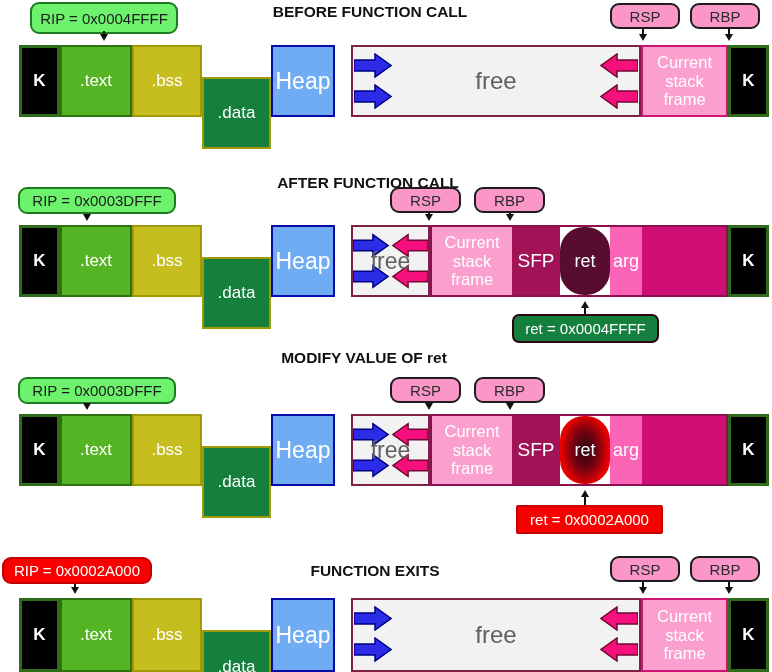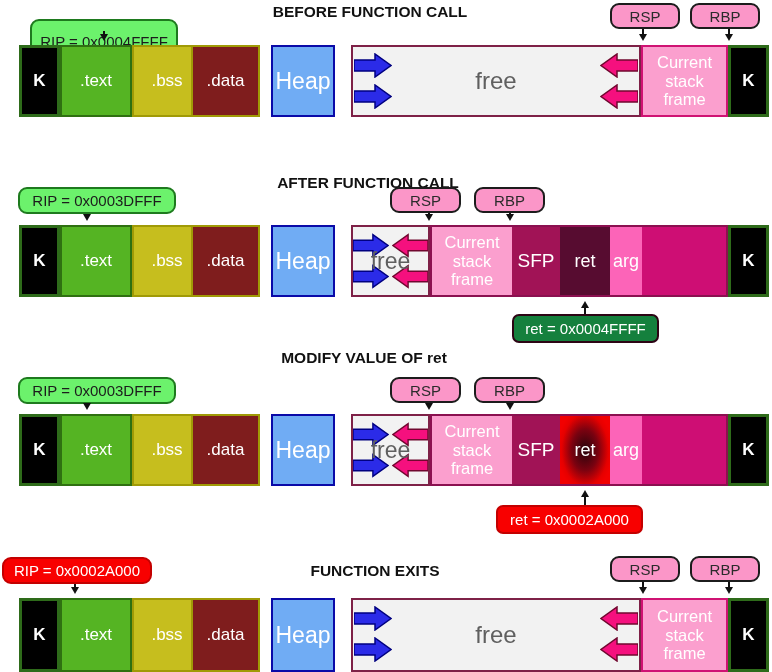--- a/index.html
+++ b/index.html
@@ -33,47 +33,47 @@
   
   .bar{position:absolute;left:19px;width:750px;height:72px;}
   .seg{
     position:absolute;top:0;height:100%;box-sizing:border-box;
     display:flex;align-items:center;justify-content:center;
     color:#fff;font-size:17px;text-align:center;
   }
   .s-k1{left:0;width:41px;background:#000;border:3px solid #2e6b1a;font-weight:bold;}
   .s-text{left:41px;width:72px;background:#55b423;border:2px solid #2f7011;}
   .s-bss{left:113px;width:70px;background:#c6be1e;border:2px solid #a09a06;text-align:right;}
-  .s-data{left:172px;width:69px;background:#7f1d1d;border:2px solid #a09a06;}
+  .s-data{left:183px;width:69px;background:#15803d;border:2px solid #a09a06;margin-top:32px;}
   .s-heap{left:252px;width:64px;background:#70acf4;border:2px solid #0a0aa8;font-size:23px;}
   .s-free-big{left:332px;width:290px;background:#f2f2f2;border:2px solid #7e2147;}
   .s-free-small{left:332px;width:79px;background:#f2f2f2;border:2px solid #7e2147;}
   .s-csf-big{left:622px;width:87px;background:#fb9fce;border:2px solid #cf1373;font-size:16.5px;line-height:1.15;}
   .s-k2{left:709px;width:41px;background:#000;border:3px solid #2e6b1a;font-weight:bold;}
   .s-stackregion{left:411px;width:298px;border:2px solid #8b1050;display:flex;padding:0;}
   .cell{height:100%;display:flex;align-items:center;justify-content:center;color:#fff;text-align:center;}
   .c-csf{width:80px;background:#fb9fce;font-size:16.5px;line-height:1.15;}
   .c-sfp{width:48px;background:#a11356;font-size:19px;}
-  .c-ret{width:50px;background:#570c30;font-size:18px;}
+  .c-ret{width:50px;background:#570c30;font-size:18px;border-radius:24px;}
   .c-ret.hot{background:radial-gradient(ellipse 55% 62% at 50% 50%,#26050d 0%,#7a0210 48%,#e60000 85%,#f20000 100%);}
   .c-arg{width:32px;background:#fc64b8;font-size:18px;justify-content:center;}
   .c-prev{flex:1;background:#ce0e74;}
   .freetext{
     position:absolute;left:0;right:0;top:50%;transform:translateY(-50%);
     text-align:center;color:#5f5f5f;font-size:24px;z-index:2;
   }
   .free-small .freetext, .s-free-small .freetext{font-size:23px;}
   .fat{position:absolute;z-index:1;}
 </style>
 </head>
 <body>
 
 <div class="title" style="left:370px;top:3px">BEFORE FUNCTION CALL</div>
 
-<div class="pill green" style="left:30px;top:19px;width:148px;height:44px">
+<div class="pill green" style="left:30px;top:2px;width:148px;height:32px">
     <span>RIP = 0x0004FFFF</span>
   </div>
 <div class="va down" style="left:103px;top:31px;height:7px"></div>
 
 <div class="pill pink" style="left:610px;top:3px;width:70px;height:26px">
     <span>RSP</span>
   </div>
 <div class="pill pink" style="left:690px;top:3px;width:70px;height:26px">
     <span>RBP</span>
   </div>
@@ -252,21 +252,21 @@
         <span>arg</span>
       </div>
     <div class="cell c-prev"></div>
   </div>
   <div class="seg s-k2">
       <span>K</span>
     </div>
 </div>
 
 <div class="va up" style="left:584px;top:493px;height:12px"></div>
-<div class="pill red" style="left:496px;top:505px;width:147px;height:29px;border-radius:7px">
+<div class="pill red" style="left:516px;top:505px;width:147px;height:29px;border-radius:2px">
     <span>ret = 0x0002A000</span>
   </div>
 
 <div class="title" style="left:375px;top:562px">FUNCTION EXITS</div>
 
 <div class="pill red" style="left:2px;top:557px;width:150px;height:27px">
     <span>RIP = 0x0002A000</span>
   </div>
 <div class="va down" style="left:74px;top:584px;height:7px"></div>
 

